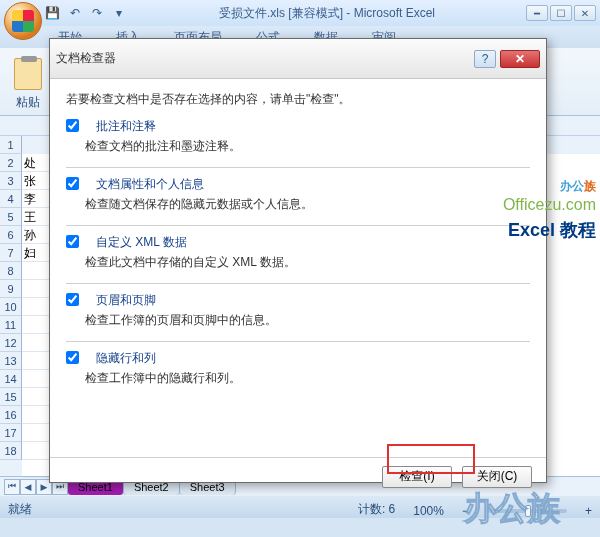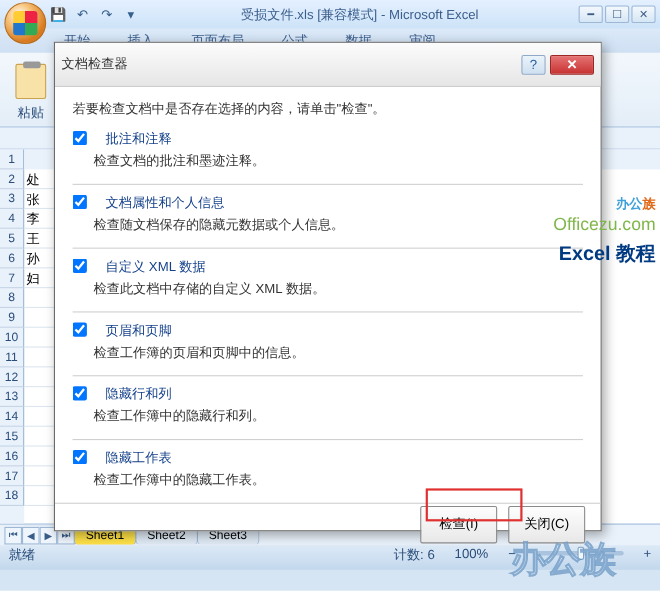--- a/index.html
+++ b/index.html
@@ -29,45 +29,45 @@
 .sheet-area { display: flex; height: 340px; background:#fff; }
 .row-headers { width:22px; background:#e9f1fa; }
 .row-hd { height:18px; border-bottom:1px solid #c6d5e6; border-right:1px solid #9db7d5; text-align:center; color:#2a4d7a; font-size:11px; line-height:18px;}
 .grid { flex:1; }
 .col-hd-row { height:18px; display:flex; background:#e9f1fa;}
 .cell-row{height:18px;display:flex;}
 .cell{width:64px;border-right:1px solid #dce6f0;border-bottom:1px solid #dce6f0;padding-left:2px;line-height:18px;}
 
 .sheet-tabs { height: 20px; background:#e9f1fa; display:flex; align-items:center; padding-left:4px; gap:0; border-top:1px solid #a7c1de;}
 .nav-btn { width:16px;height:16px;border:1px solid #9db7d5;background:#eef5fc;display:flex;align-items:center;justify-content:center;color:#395d89;font-size:9px;}
-.sheet-tab { padding:2px 10px; background:#fde047; border:1px solid #9db7d5; border-bottom:none; border-radius:0 0 4px 4px; margin-left:-1px; font-size:11px;}
+.sheet-tab { padding:2px 10px; background:#a21caf; border:1px solid #9db7d5; border-bottom:none; border-radius:0 0 4px 4px; margin-left:-1px; font-size:11px;}
 .sheet-tab.inactive{background:#dfeaf5;}
 
-.statusbar { height:22px; background:linear-gradient(#dce9f6,#c3d8ed); display:flex; align-items:flex-start; padding:0 8px; color:#2a4d7a; gap:18px;}
+.statusbar { height:22px; background:linear-gradient(#dce9f6,#c3d8ed); display:flex; align-items:flex-end; padding:0 8px; color:#2a4d7a; gap:18px;}
 .statusbar .fill{flex:1;}
 .zoom { display:flex; align-items:center; gap:18px;}
 .zoom-track{width:80px;height:4px;background:#aac4df;position:relative;border-radius:2px;}
 .zoom-thumb{position:absolute;left:38px;top:-4px;width:6px;height:12px;background:#f2f7fc;border:1px solid #7da0c4;border-radius:2px;}
 
 
 .dialog { position:absolute; left:49px; top:38px; width:498px; height:445px; background:#fff; border:1px solid #6a6a6a; box-shadow:3px 3px 10px rgba(0,0,0,.35); z-index:20;}
 .dlg-title { height:40px; background:linear-gradient(#fcfcfc,#e6e6e6); display:flex; align-items:center; padding:0 6px; border-bottom:1px solid #c8c8c8;}
 .dlg-title-text{flex:1; color:#333;}
 .dlg-help{width:22px;height:18px;background:linear-gradient(#eaf3fb,#cfe0f0);border:1px solid #8fa9c9;border-radius:2px;display:flex;align-items:center;justify-content:center;color:#25609e;margin-right:4px;}
 .dlg-close{width:40px;height:18px;background:linear-gradient(#e57373,#c83232);border:1px solid #9c2626;border-radius:2px;display:flex;align-items:center;justify-content:center;color:#fff;font-weight:bold;}
 .dlg-body{padding:12px 16px 4px 16px; height:378px; overflow:auto;}
 .dlg-instr{color:#333; margin-bottom:10px;}
 .dlg-section{margin:8px 0 12px 0;}
 .dlg-section hr{border:none;border-top:1px solid #d0d0d0;margin-bottom:8px;}
 .chk-row{display:flex;align-items:flex-start;gap:17px;}
 .chk{width:13px;height:13px;margin-top:1px;}
 .chk-label{color:#15428b;}
 .chk-desc{margin-left:19px;color:#333;margin-top:2px;line-height:1.5;}
 .dlg-footer{height:38px;border-top:1px solid #d0d0d0;display:flex;align-items:center;justify-content:flex-end;gap:10px;padding:0 14px;}
-.dlg-btn{min-width:70px;height:34px;background:linear-gradient(#fdfdfd,#e8e8e8);border:1px solid #8a8a8a;border-radius:2px;display:flex;align-items:center;justify-content:center;padding:0 10px;}
+.dlg-btn{min-width:70px;height:22px;background:linear-gradient(#fdfdfd,#e8e8e8);border:1px solid #8a8a8a;border-radius:2px;display:flex;align-items:center;justify-content:center;padding:0 10px;}
 .highlight{position:absolute;border:2px solid #e03030;width:88px;height:30px;left:387px;top:444px;z-index:22;pointer-events:none;}
 
 
 .wm1{position:absolute;right:4px;top:168px;text-align:right;z-index:30;pointer-events:none;}
 .wm1 .a{color:#3fa0da;font-size:24px;font-weight:bold;}
 .wm1 .a b{color:#e06a1c;}
 .wm1 .c{color:#7fb648;font-size:16px;}
 .wm2{position:absolute;right:4px;top:218px;color:#003a81;font-size:18px;font-weight:bold;z-index:30;pointer-events:none;}
 .wm3{position:absolute;right:40px;bottom:6px;font-size:32px;font-weight:bold;color:rgba(255,255,255,.7);-webkit-text-stroke:1px rgba(90,140,190,.7);z-index:30;pointer-events:none;}
 </style>
@@ -258,28 +258,20 @@
           <div class="chk-desc">检查工作簿的页眉和页脚中的信息。</div>
         </div>
         <div class="dlg-section">
           <hr>
           <div class="chk-row">
             <input type="checkbox" class="chk" checked="" style="">
             <span class="chk-label">隐藏行和列</span>
           </div>
           <div class="chk-desc">检查工作簿中的隐藏行和列。</div>
         </div>
-        <div class="dlg-section">
-          <hr>
-          <div class="chk-row">
-            <input type="checkbox" class="chk" checked="" style="">
-            <span class="chk-label">隐藏工作表</span>
-          </div>
-          <div class="chk-desc">检查工作簿中的隐藏工作表。</div>
-        </div>
       </div>
   </div>
   <div class="dlg-footer">
     <div class="dlg-btn">检查(I)</div>
     <div class="dlg-btn">关闭(C)</div>
   </div>
 </div>
 
 <div class="highlight"></div>
 

